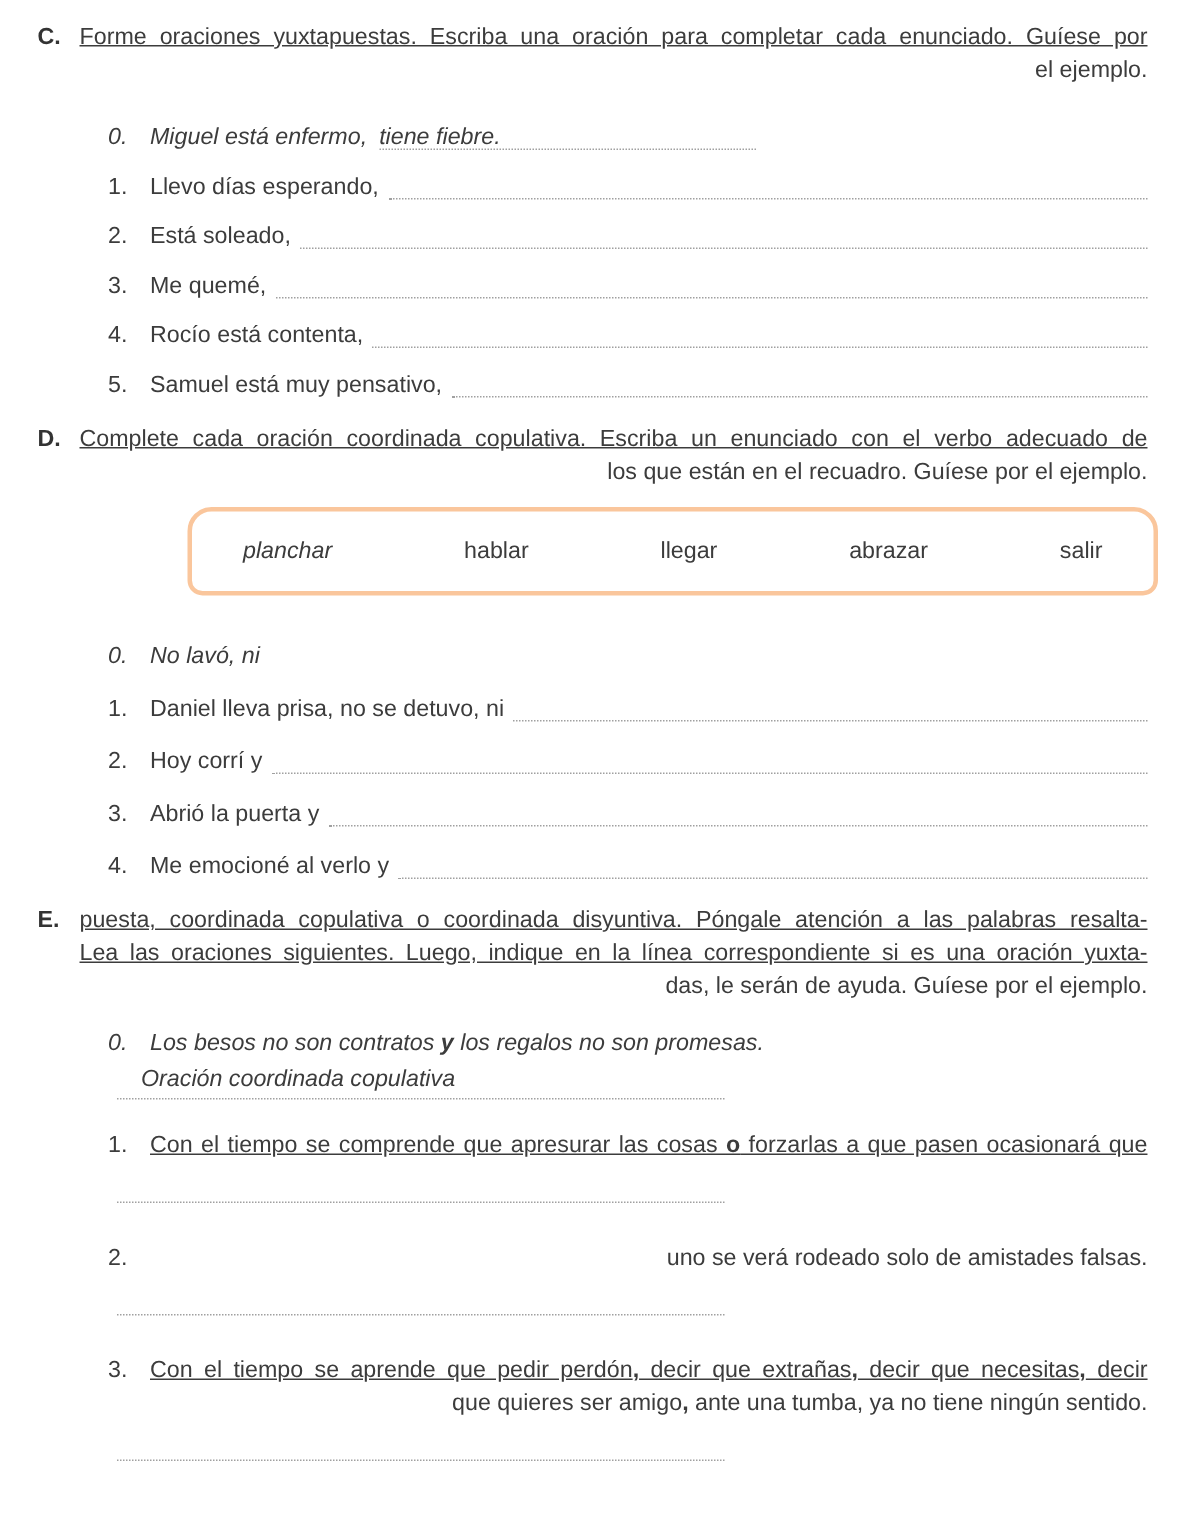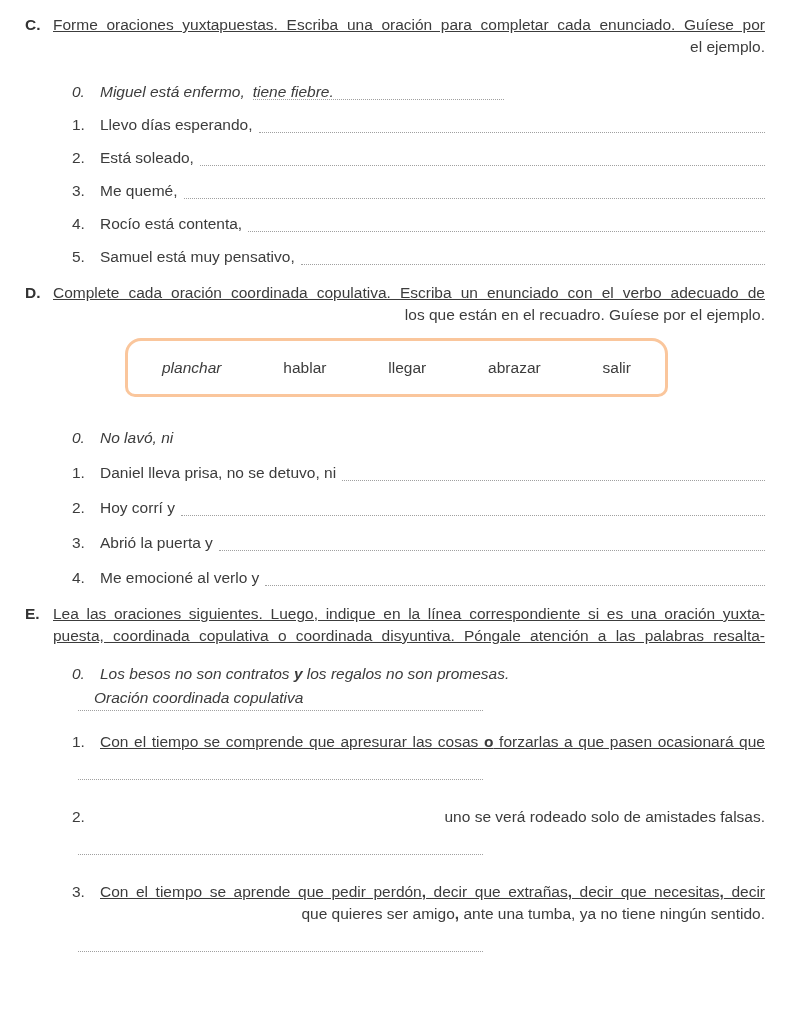--- a/index.html
+++ b/index.html
@@ -28,21 +28,21 @@
   .ex { font-style: italic; }
   .ans {
     margin-left: 8px; height: 18px; white-space: nowrap;
     border-bottom: 1px dotted #a0a0a0;
   }
   .ans-c0 { padding-right: 170px; }
   .ans-d0 { padding-right: 105px; }
   .sec-d { margin-top: 14px; }
   .sec-e { margin-top: 14px; }
   .wordbox {
-    margin: 12px 0 30px 100px; width: 543px; height: 59px;
+    margin: 12px 0 30px 100px; width: 647px; height: 59px;
     box-sizing: border-box;
     border: 3px solid #fac69c; border-radius: 16px 16px 10px 10px;
     display: flex; align-items: center; justify-content: space-between;
     padding: 0 34px;
   }
   .word { white-space: nowrap; }
   .italic { font-style: italic; }
   .b { font-weight: bold; }
   .e-items { margin-left: 47px; margin-top: 16px; }
   .e-row { display: flex; margin-bottom: 2px; }
@@ -146,22 +146,23 @@
         <span class="txt">Me emocioné al verlo y</span>
         <span class="fill"></span>
       </div>
     </div>
   </div>
 
   <div class="sec sec-e">
     <div class="sec-head">
       <span class="letter">E.</span>
       <div class="instr">
+        <div class="jline">puesta, coordinada copulativa o coordinada disyuntiva. Póngale atención a las palabras resalta-</div>
         <div class="jline">Lea las oraciones siguientes. Luego, indique en la línea correspondiente si es una oración yuxta-</div>
-        <div class="jline">puesta, coordinada copulativa o coordinada disyuntiva. Póngale atención a las palabras resalta-</div>
+        <div class="lline">das, le serán de ayuda. Guíese por el ejemplo.</div>
       </div>
     </div>
     <div class="e-items">
 
       <div class="e-item">
         <div class="e-row ex">
           <span class="num">0.</span>
           <div class="e-text"><span>Los besos no son contratos </span><span class="b">y</span><span> los regalos no son promesas.</span></div>
         </div>
         <div class="e-ans">Oración coordinada copulativa</div>

